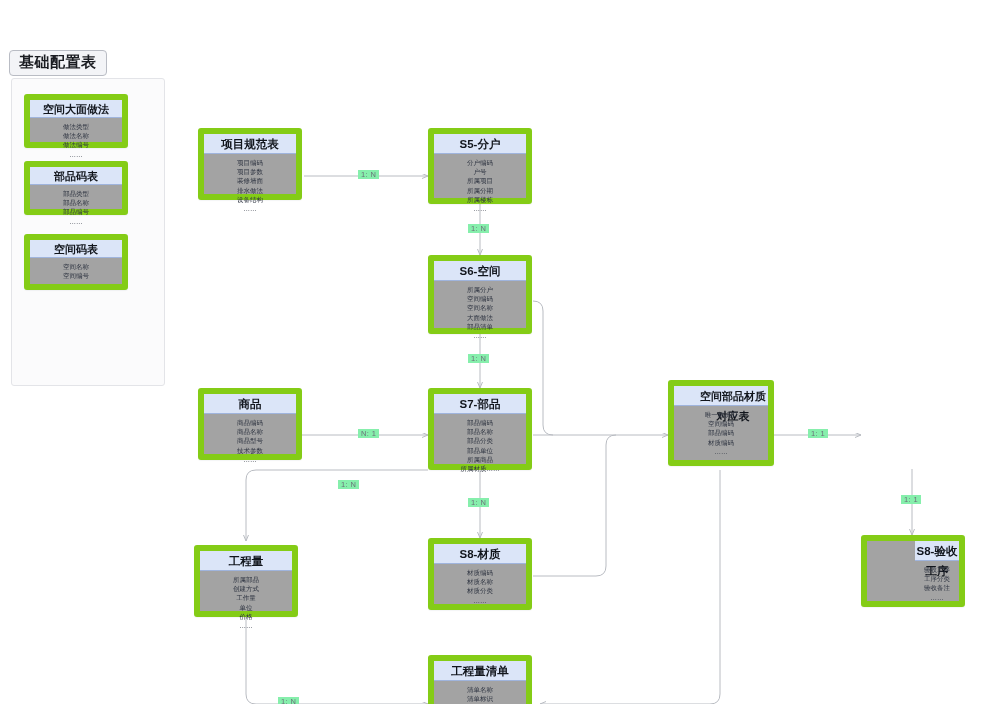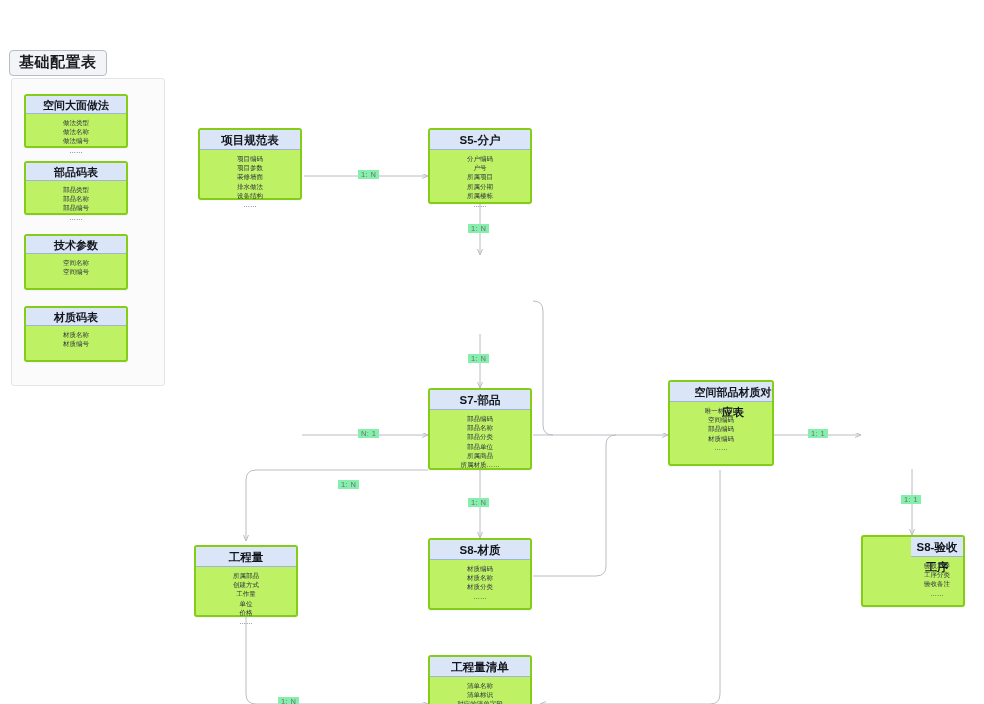--- a/index.html
+++ b/index.html
@@ -39,22 +39,22 @@
     width: 152px;
     height: 306px;
     background: #fbfbfc;
     border: 1px solid #e3e4e8;
     border-radius: 3px;
   }
 
   
   .entity {
     position: absolute;
-    background: #bef264;
-    border: 2px solid #84cc16;
+    background: #a3a3a3;
+    border: 6px solid #84cc16;
     border-radius: 3px;
     box-sizing: border-box;
     box-shadow: 0 1px 1px rgba(40,50,70,0.05);
   }
   .entity .ent-head {
     background: #dbe5f8;
     border-bottom: 1px solid #9fb4dd;
     color: #11151c;
     font-weight: bold;
     text-align: center;
@@ -170,34 +170,27 @@
     <div class="ent-head">部品码表</div>
     <div class="ent-body">
       <div class="fld">部品类型</div>
       <div class="fld">部品名称</div>
       <div class="fld">部品编号</div>
       <div class="fld">……</div>
     </div>
   </div>
 
   <div class="entity code" style="top:198px; height:56px;">
-    <div class="ent-head">技术参数</div>
+    <div class="ent-head">空间码表</div>
     <div class="ent-body">
       <div class="fld">空间名称</div>
       <div class="fld">空间编号</div>
     </div>
   </div>
 
-  <div class="entity code" style="top:270px; height:56px;">
-    <div class="ent-head">材质码表</div>
-    <div class="ent-body">
-      <div class="fld">材质名称</div>
-      <div class="fld">材质编号</div>
-    </div>
-  </div>
 
   <div class="entity main" style="left:198px; top:92px; height:72px;">
     <div class="ent-head">项目规范表</div>
     <div class="ent-body">
       <div class="fld">项目编码</div>
       <div class="fld">项目参数</div>
       <div class="fld">装修墙面</div>
       <div class="fld">排水做法</div>
       <div class="fld">设备结构</div>
       <div class="fld">……</div>
@@ -209,33 +202,54 @@
     <div class="ent-body">
       <div class="fld">分户编码</div>
       <div class="fld">户号</div>
       <div class="fld">所属项目</div>
       <div class="fld">所属分期</div>
       <div class="fld">所属楼栋</div>
       <div class="fld">……</div>
     </div>
   </div>
 
+  <div class="entity main" style="left:428px; top:219px; height:79px;">
+    <div class="ent-head">S6-空间</div>
+    <div class="ent-body">
+      <div class="fld">所属分户</div>
+      <div class="fld">空间编码</div>
+      <div class="fld">空间名称</div>
+      <div class="fld">大面做法</div>
+      <div class="fld">部品清单</div>
+      <div class="fld">……</div>
+    </div>
+  </div>
 
   <div class="entity main" style="left:428px; top:352px; height:82px;">
     <div class="ent-head">S7-部品</div>
     <div class="ent-body">
       <div class="fld">部品编码</div>
       <div class="fld">部品名称</div>
       <div class="fld">部品分类</div>
       <div class="fld">部品单位</div>
       <div class="fld">所属商品</div>
       <div class="fld">所属材质……</div>
     </div>
   </div>
 
+  <div class="entity main" style="left:198px; top:352px; height:72px;">
+    <div class="ent-head">商品</div>
+    <div class="ent-body">
+      <div class="fld">商品编码</div>
+      <div class="fld">商品名称</div>
+      <div class="fld">商品型号</div>
+      <div class="fld">技术参数</div>
+      <div class="fld">……</div>
+    </div>
+  </div>
 
   <div class="entity wide" style="left:668px; top:344px; height:86px;">
     <div class="ent-head" style="height:20px; line-height:20px; font-size:11px;padding-left:24px;">空间部品材质对应表</div>
     <div class="ent-body">
       <div class="fld" style="font-size:6.5px;">唯一标识ID</div>
       <div class="fld" style="font-size:6.5px;">空间编码</div>
       <div class="fld" style="font-size:6.5px;">部品编码</div>
       <div class="fld" style="font-size:6.5px;">材质编码</div>
       <div class="fld" style="font-size:6.5px;">……</div>
     </div>

